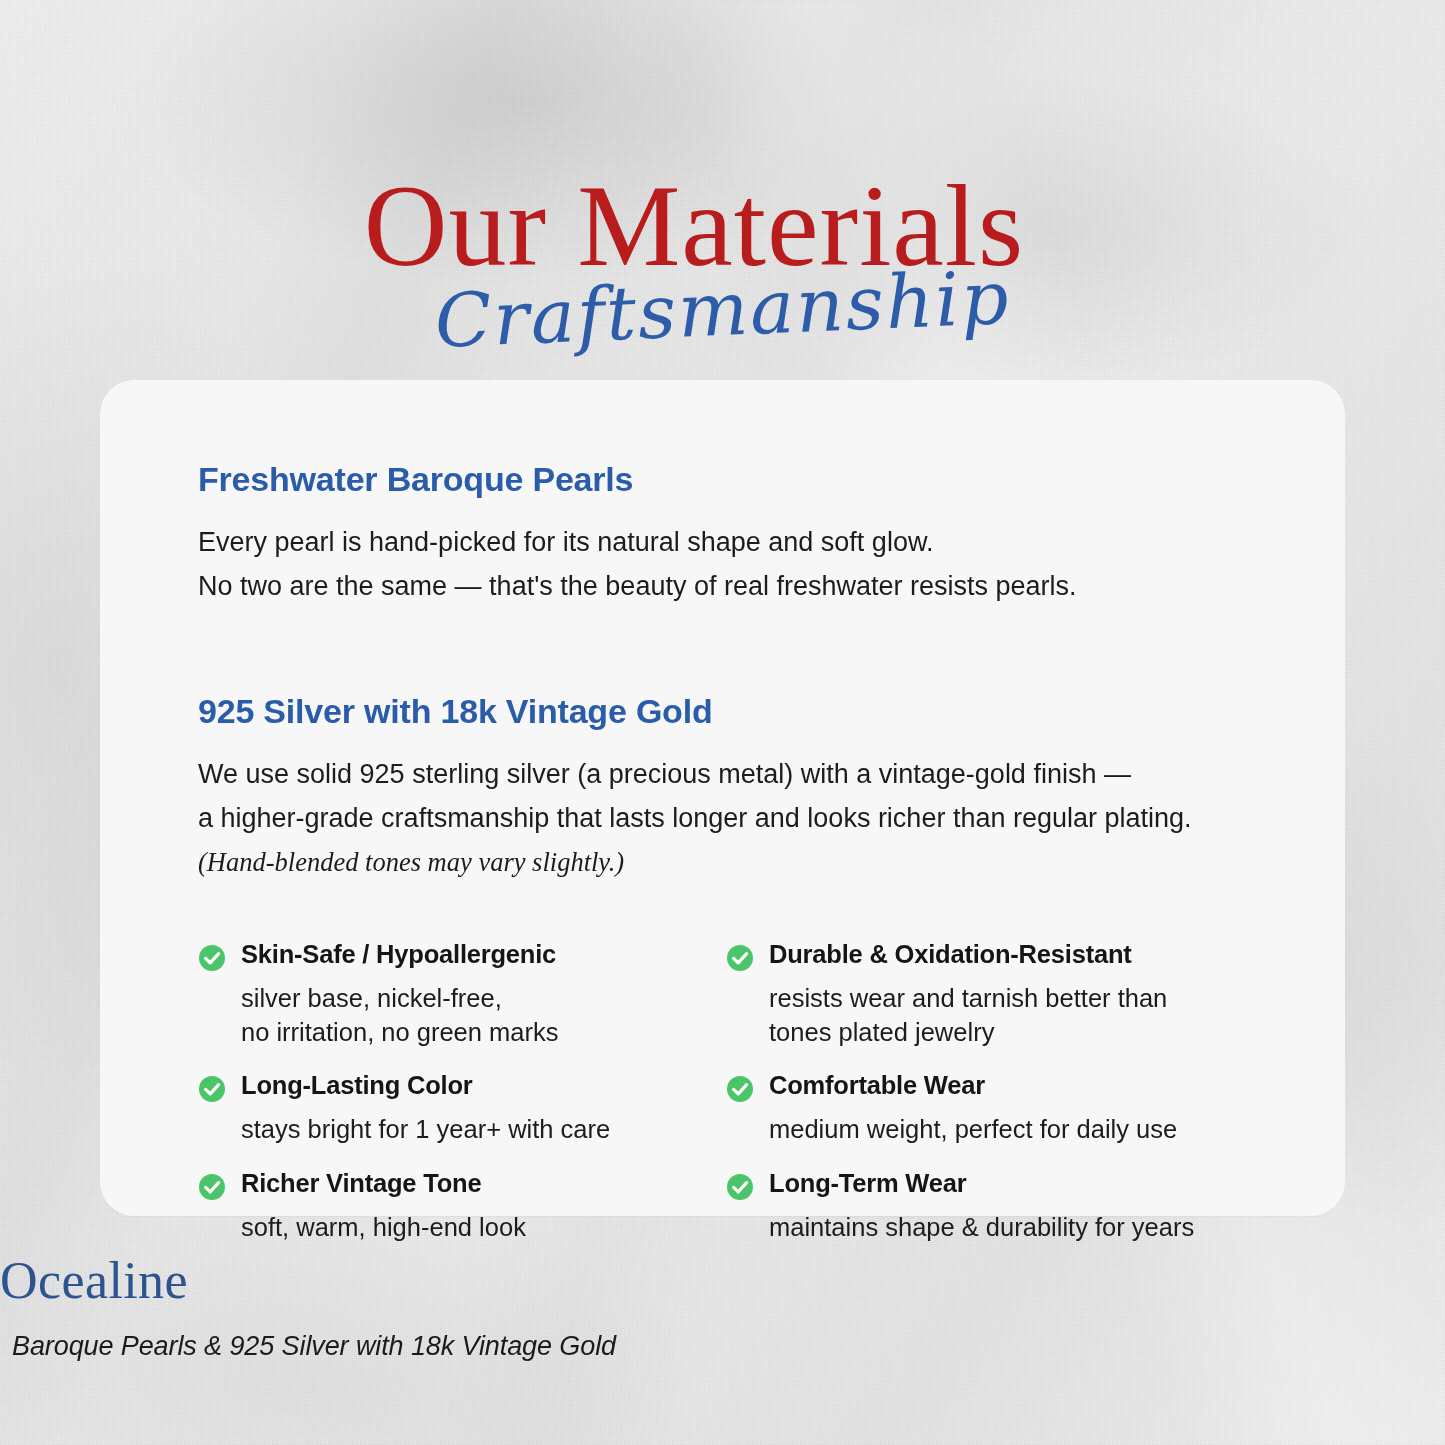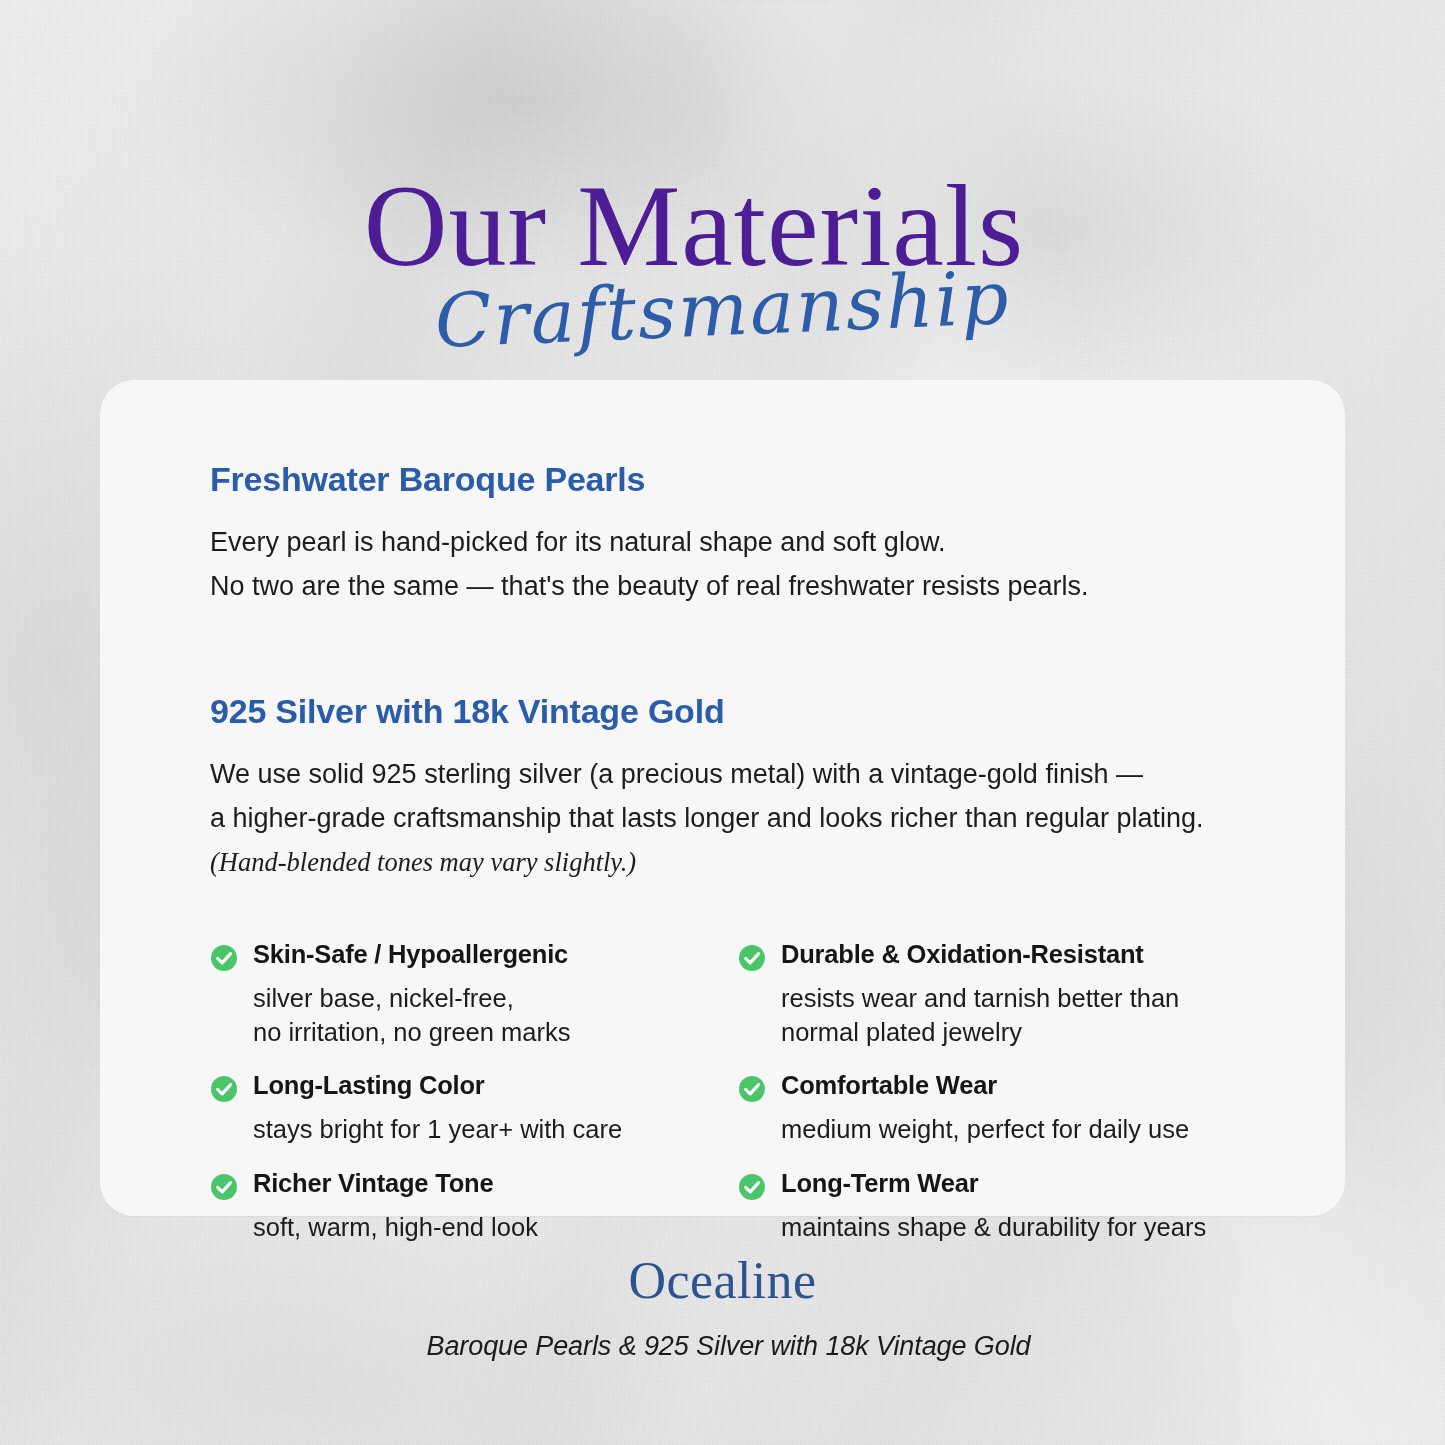--- a/index.html
+++ b/index.html
@@ -72,21 +72,21 @@
   .title-main {
     position: absolute;
     top: 168px;
     left: 0;
     width: 1388px;
     text-align: center;
     font-family: "Liberation Serif", "DejaVu Serif", serif;
     font-size: 116px;
     line-height: 1.0;
     letter-spacing: 1px;
-    color: #4c1d95;
+    color: #b91c1c;
     white-space: nowrap;
   }
 
   .title-script {
     position: absolute;
     top: 272px;
     left: 0;
     width: 1445px;
     text-align: center;
     font-family: "DejaVu Serif", "Liberation Serif", serif;
@@ -106,21 +106,21 @@
     top: 380px;
     width: 1245px;
     height: 836px;
     background: #f7f7f7;
     border-radius: 34px;
     box-shadow: 0 1px 3px rgba(0,0,0,0.035);
   }
 
   .card-inner {
     position: absolute;
-    left: 110px;
+    left: 98px;
     top: 80px;
     width: 1080px;
   }
 
   
   .section-heading {
     font-size: 34px;
     font-weight: bold;
     color: #2A5CAA;
     letter-spacing: -0.2px;
@@ -180,21 +180,21 @@
     line-height: 1.30;
     margin-top: 12px;
   }
 
   
   .footer {
     position: absolute;
     left: 0;
     top: 1252px;
     width: 1445px;
-    text-align: center;
+    text-align: left;
   }
 
   .brand {
     font-family: "Liberation Serif", "DejaVu Serif", serif;
     font-size: 52px;
     color: #2B5490;
     letter-spacing: 0.4px;
     line-height: 1.1;
   }
 
@@ -257,21 +257,21 @@
           </div>
           <div class="feature">
             <span class="check-icon"><svg viewBox="0 0 28 28" width="28" height="28" aria-hidden="true">
                 <circle cx="14" cy="14" r="13" fill="#4BC56A"></circle>
                 <path d="M7.6 14.4 L12.2 18.8 L20.6 9.6" fill="none" stroke="#ffffff" stroke-width="3.2" stroke-linecap="round" stroke-linejoin="round"></path>
               </svg></span>
             <div class="feature-text">
               <div class="feature-title">Durable &amp; Oxidation-Resistant</div>
               <div class="feature-desc">
                 <div>resists wear and tarnish better than</div>
-                <div>normal plated jewelry</div>
+                <div>tones plated jewelry</div>
               </div>
             </div>
           </div>
           <div class="feature">
             <span class="check-icon"><svg viewBox="0 0 28 28" width="28" height="28" aria-hidden="true">
                 <circle cx="14" cy="14" r="13" fill="#4BC56A"></circle>
                 <path d="M7.6 14.4 L12.2 18.8 L20.6 9.6" fill="none" stroke="#ffffff" stroke-width="3.2" stroke-linecap="round" stroke-linejoin="round"></path>
               </svg></span>
             <div class="feature-text">
               <div class="feature-title">Long-Lasting Color</div>

